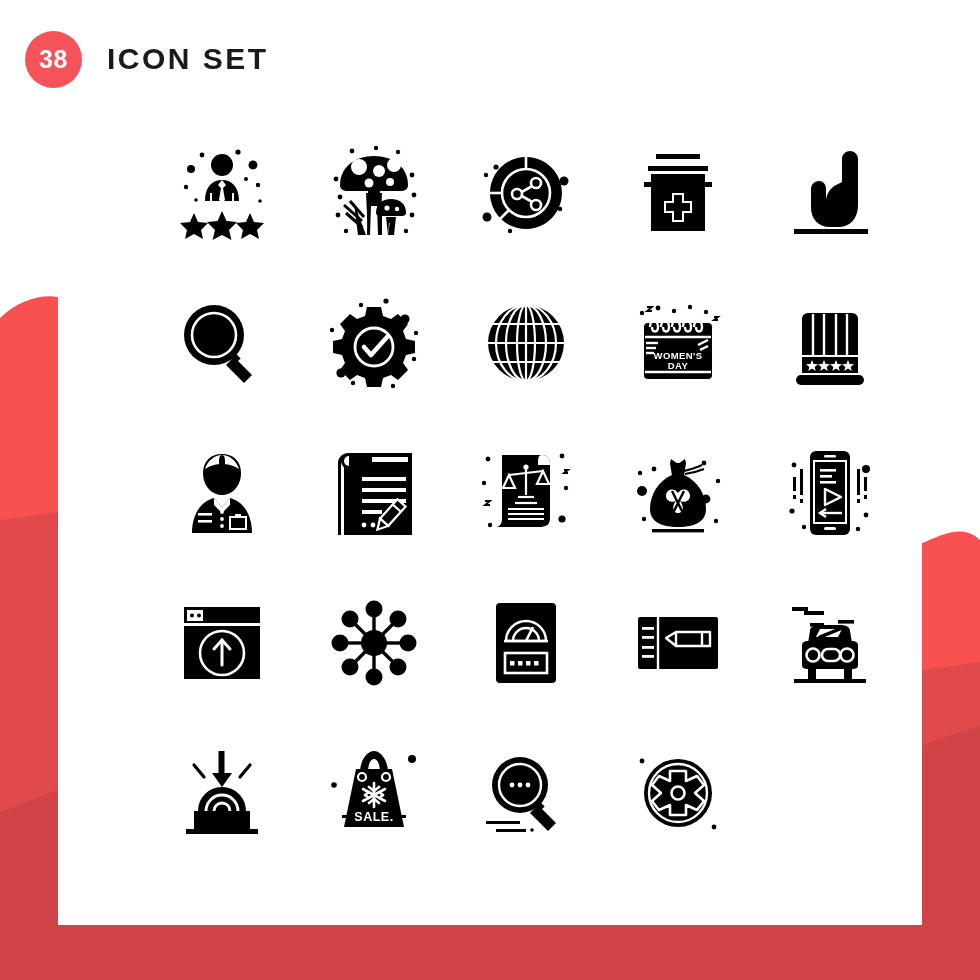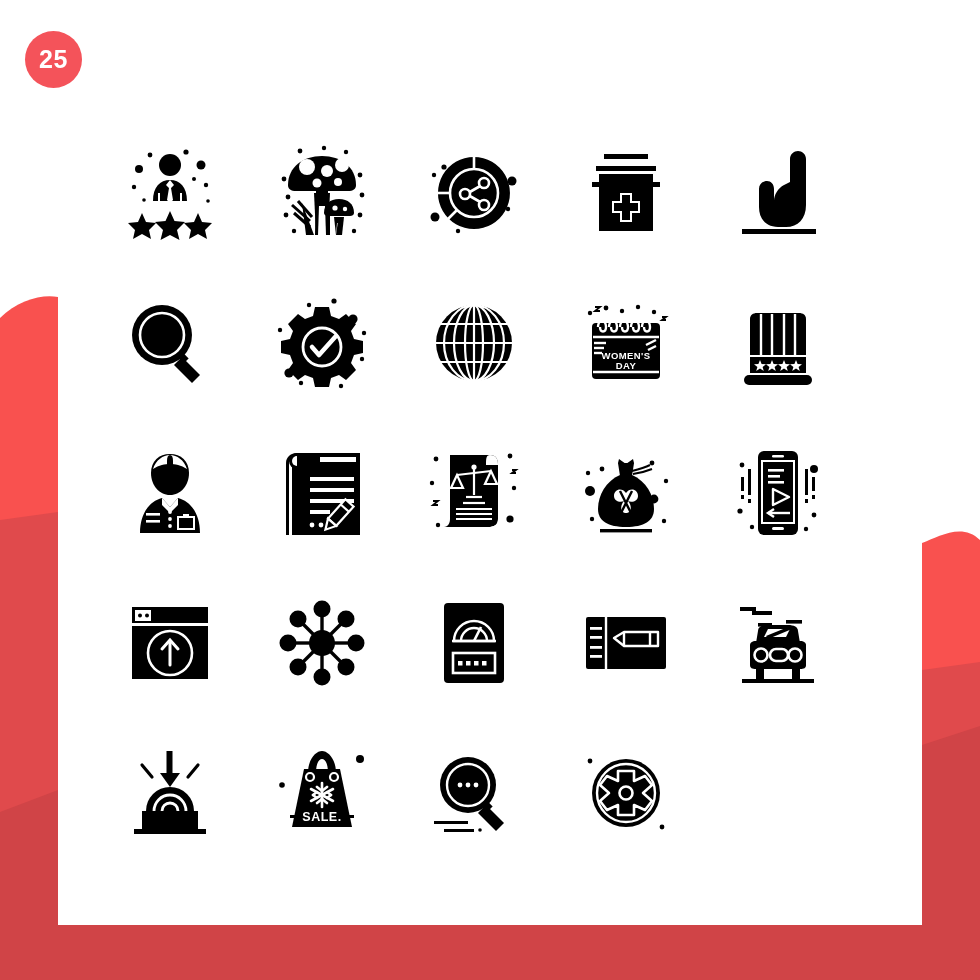--- a/index.html
+++ b/index.html
@@ -51,21 +51,21 @@
   
   .grid{
     position:absolute;
     left:62px;top:118px;
     width:760px;
     display:grid;
     grid-template-columns:repeat(5,152px);
     grid-template-rows:repeat(5,150px);
   }
   .cell{
-    display:flex;align-items:center;justify-content:flex-start;
+    display:flex;align-items:center;justify-content:flex-end;
   }
   .cell svg{display:block;}
 </style>
 </head>
 <body>
 
 <div id="stage">
 
   <div class="bg-layer">
     <svg viewBox="0 0 980 980" xmlns="http://www.w3.org/2000/svg" aria-hidden="true">
@@ -83,22 +83,23 @@
       <path d="M922 670 L980 662 L980 925 L922 925 Z" fill="#E04A4C"></path>
 
       <path d="M922 745 L980 726 L980 925 L922 925 Z" fill="#D04447"></path>
     </svg>
   </div>
 
   <div class="card">
 
     <div class="header">
       <div class="badge">
-        <span class="badge-num">25</span>
-      </div>
+        <span class="badge-num">38</span>
+      </div>
+      <div class="header-title">Icon Set</div>
     </div>
 
     <div class="grid">
 
       <div class="cell">
         <svg width="100" height="100" viewBox="0 0 100 100">
           <g fill="#000">
             <circle cx="50" cy="22" r="11"></circle>
             <path d="M33 58 C33 44 40 37 50 37 C60 37 67 44 67 58 L62 58 L62 50 L60 50 L60 58 L40 58 L40 50 L38 50 L38 58 Z"></path>
             <path d="M50 37 L46 42 L49 45 L47 57 L50 60 L53 57 L51 45 L54 42 Z" fill="#fff"></path>

